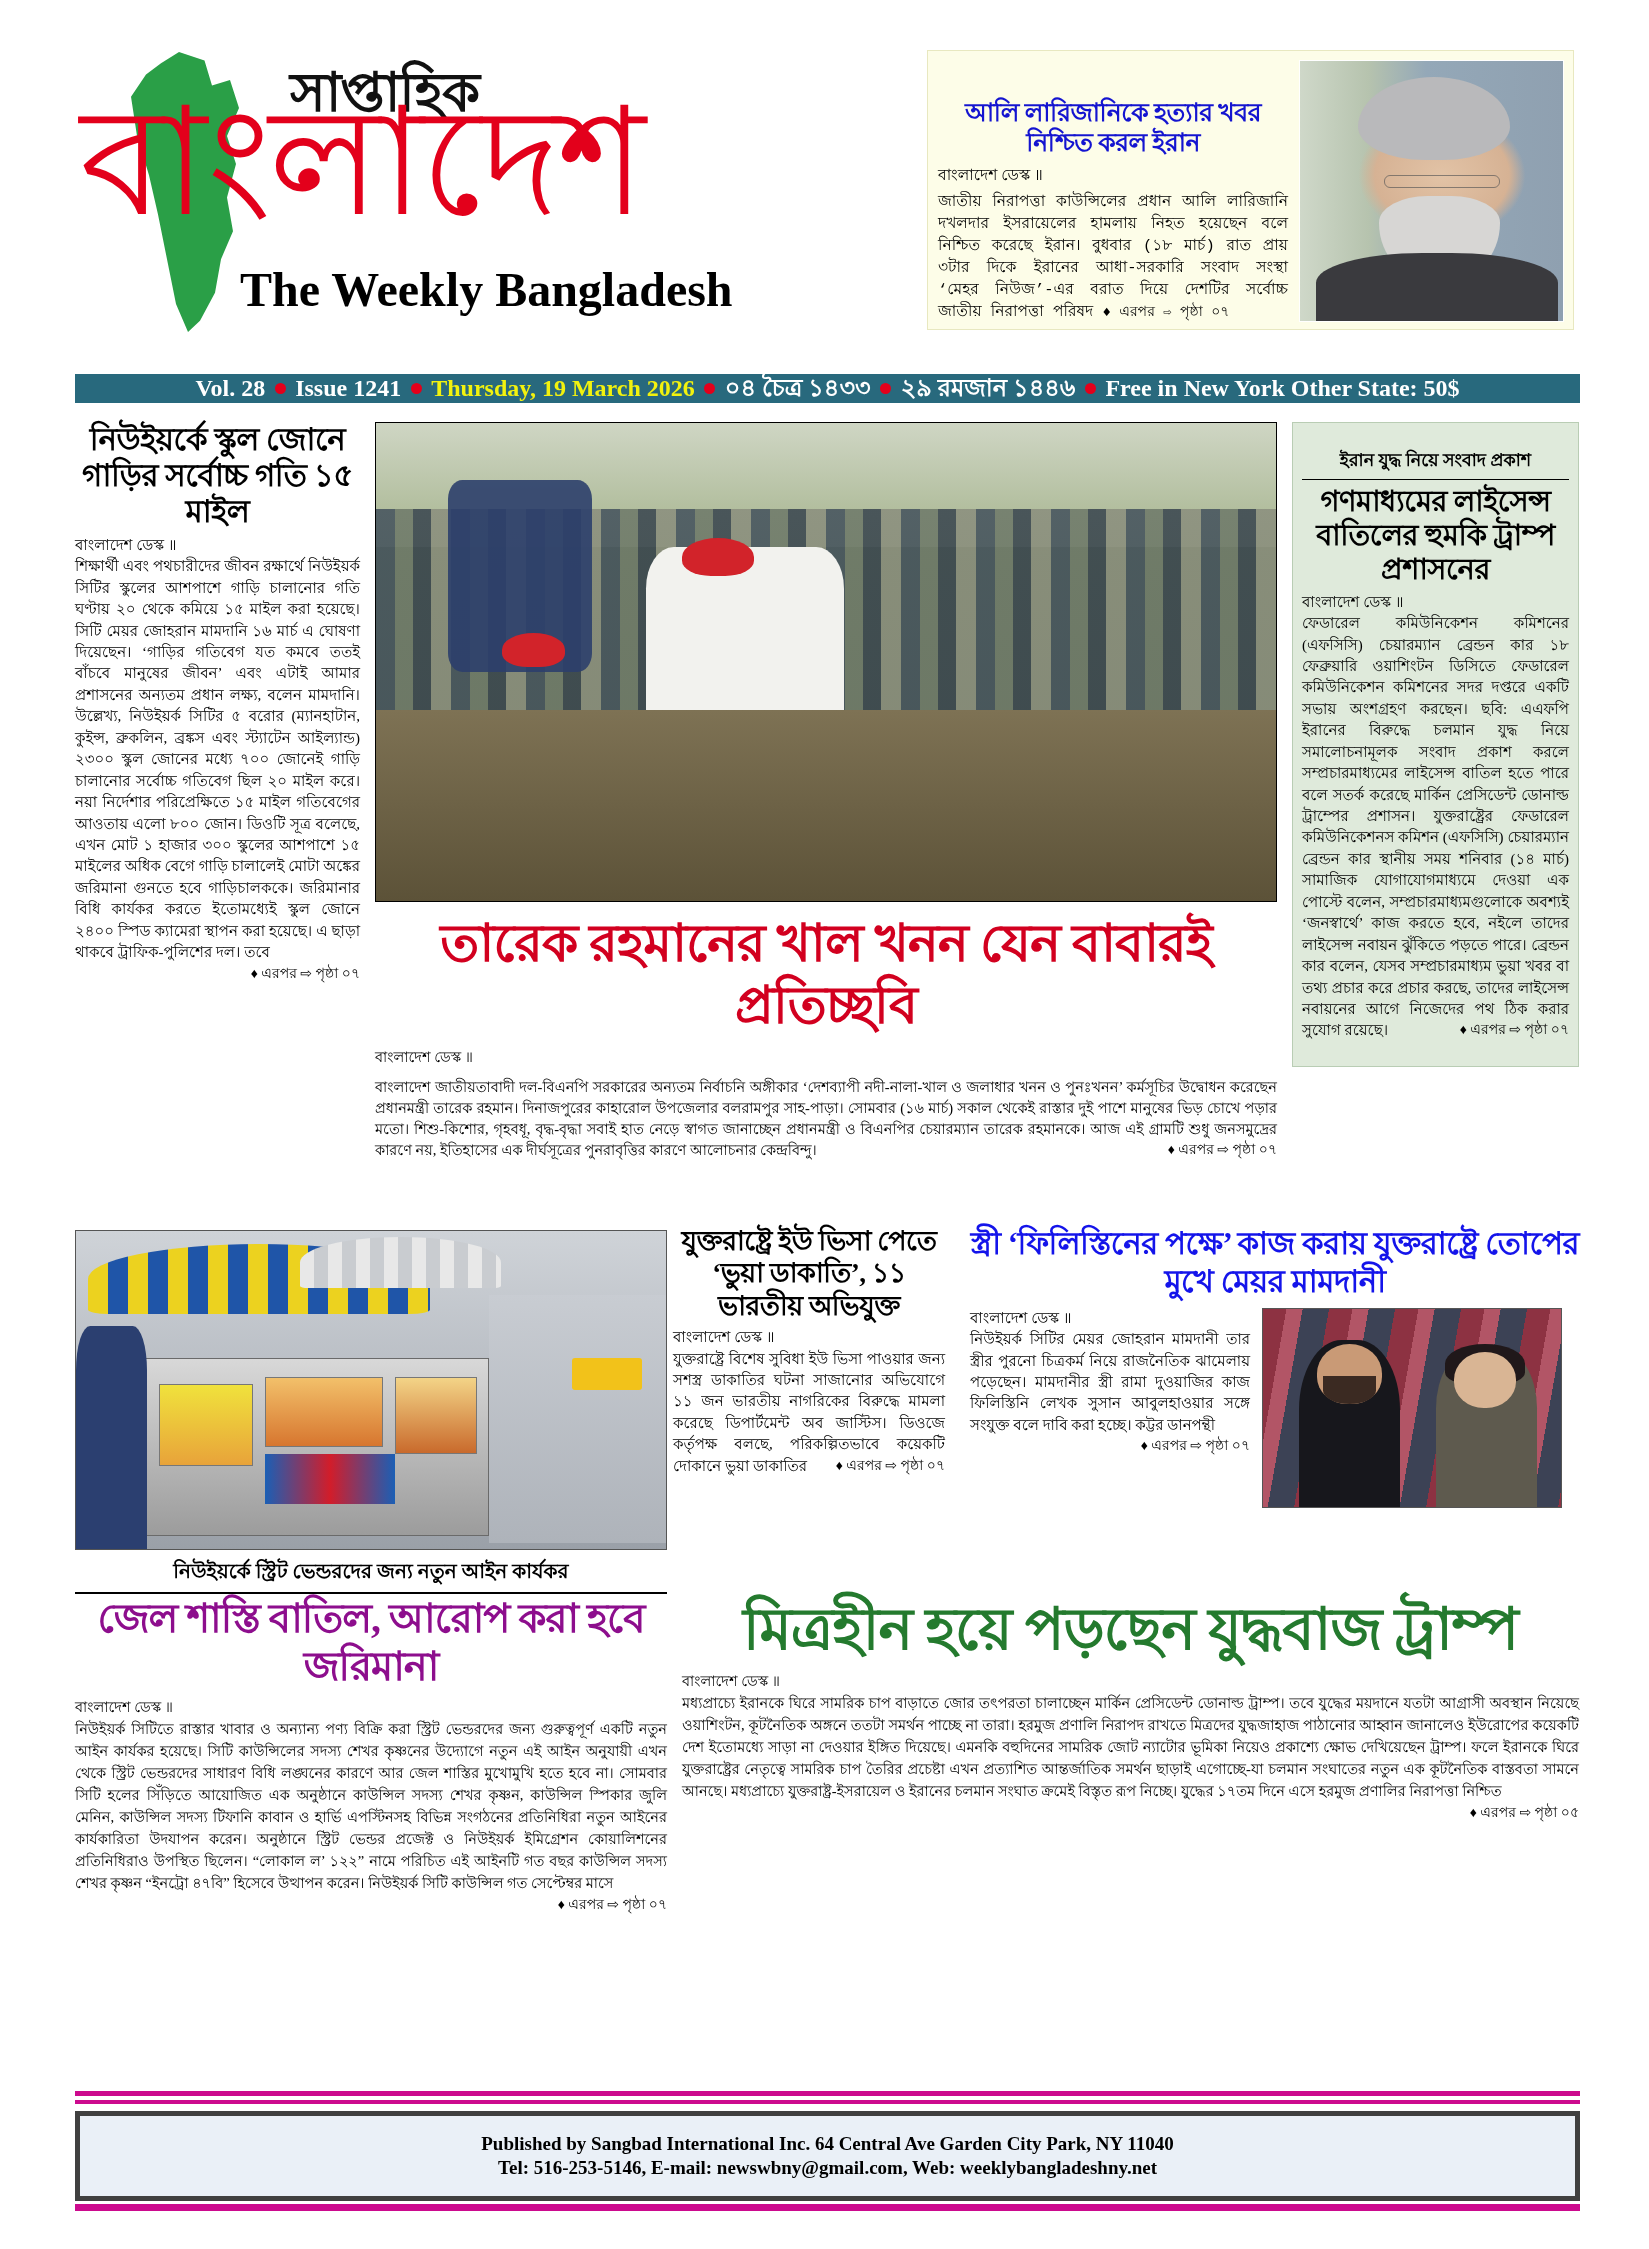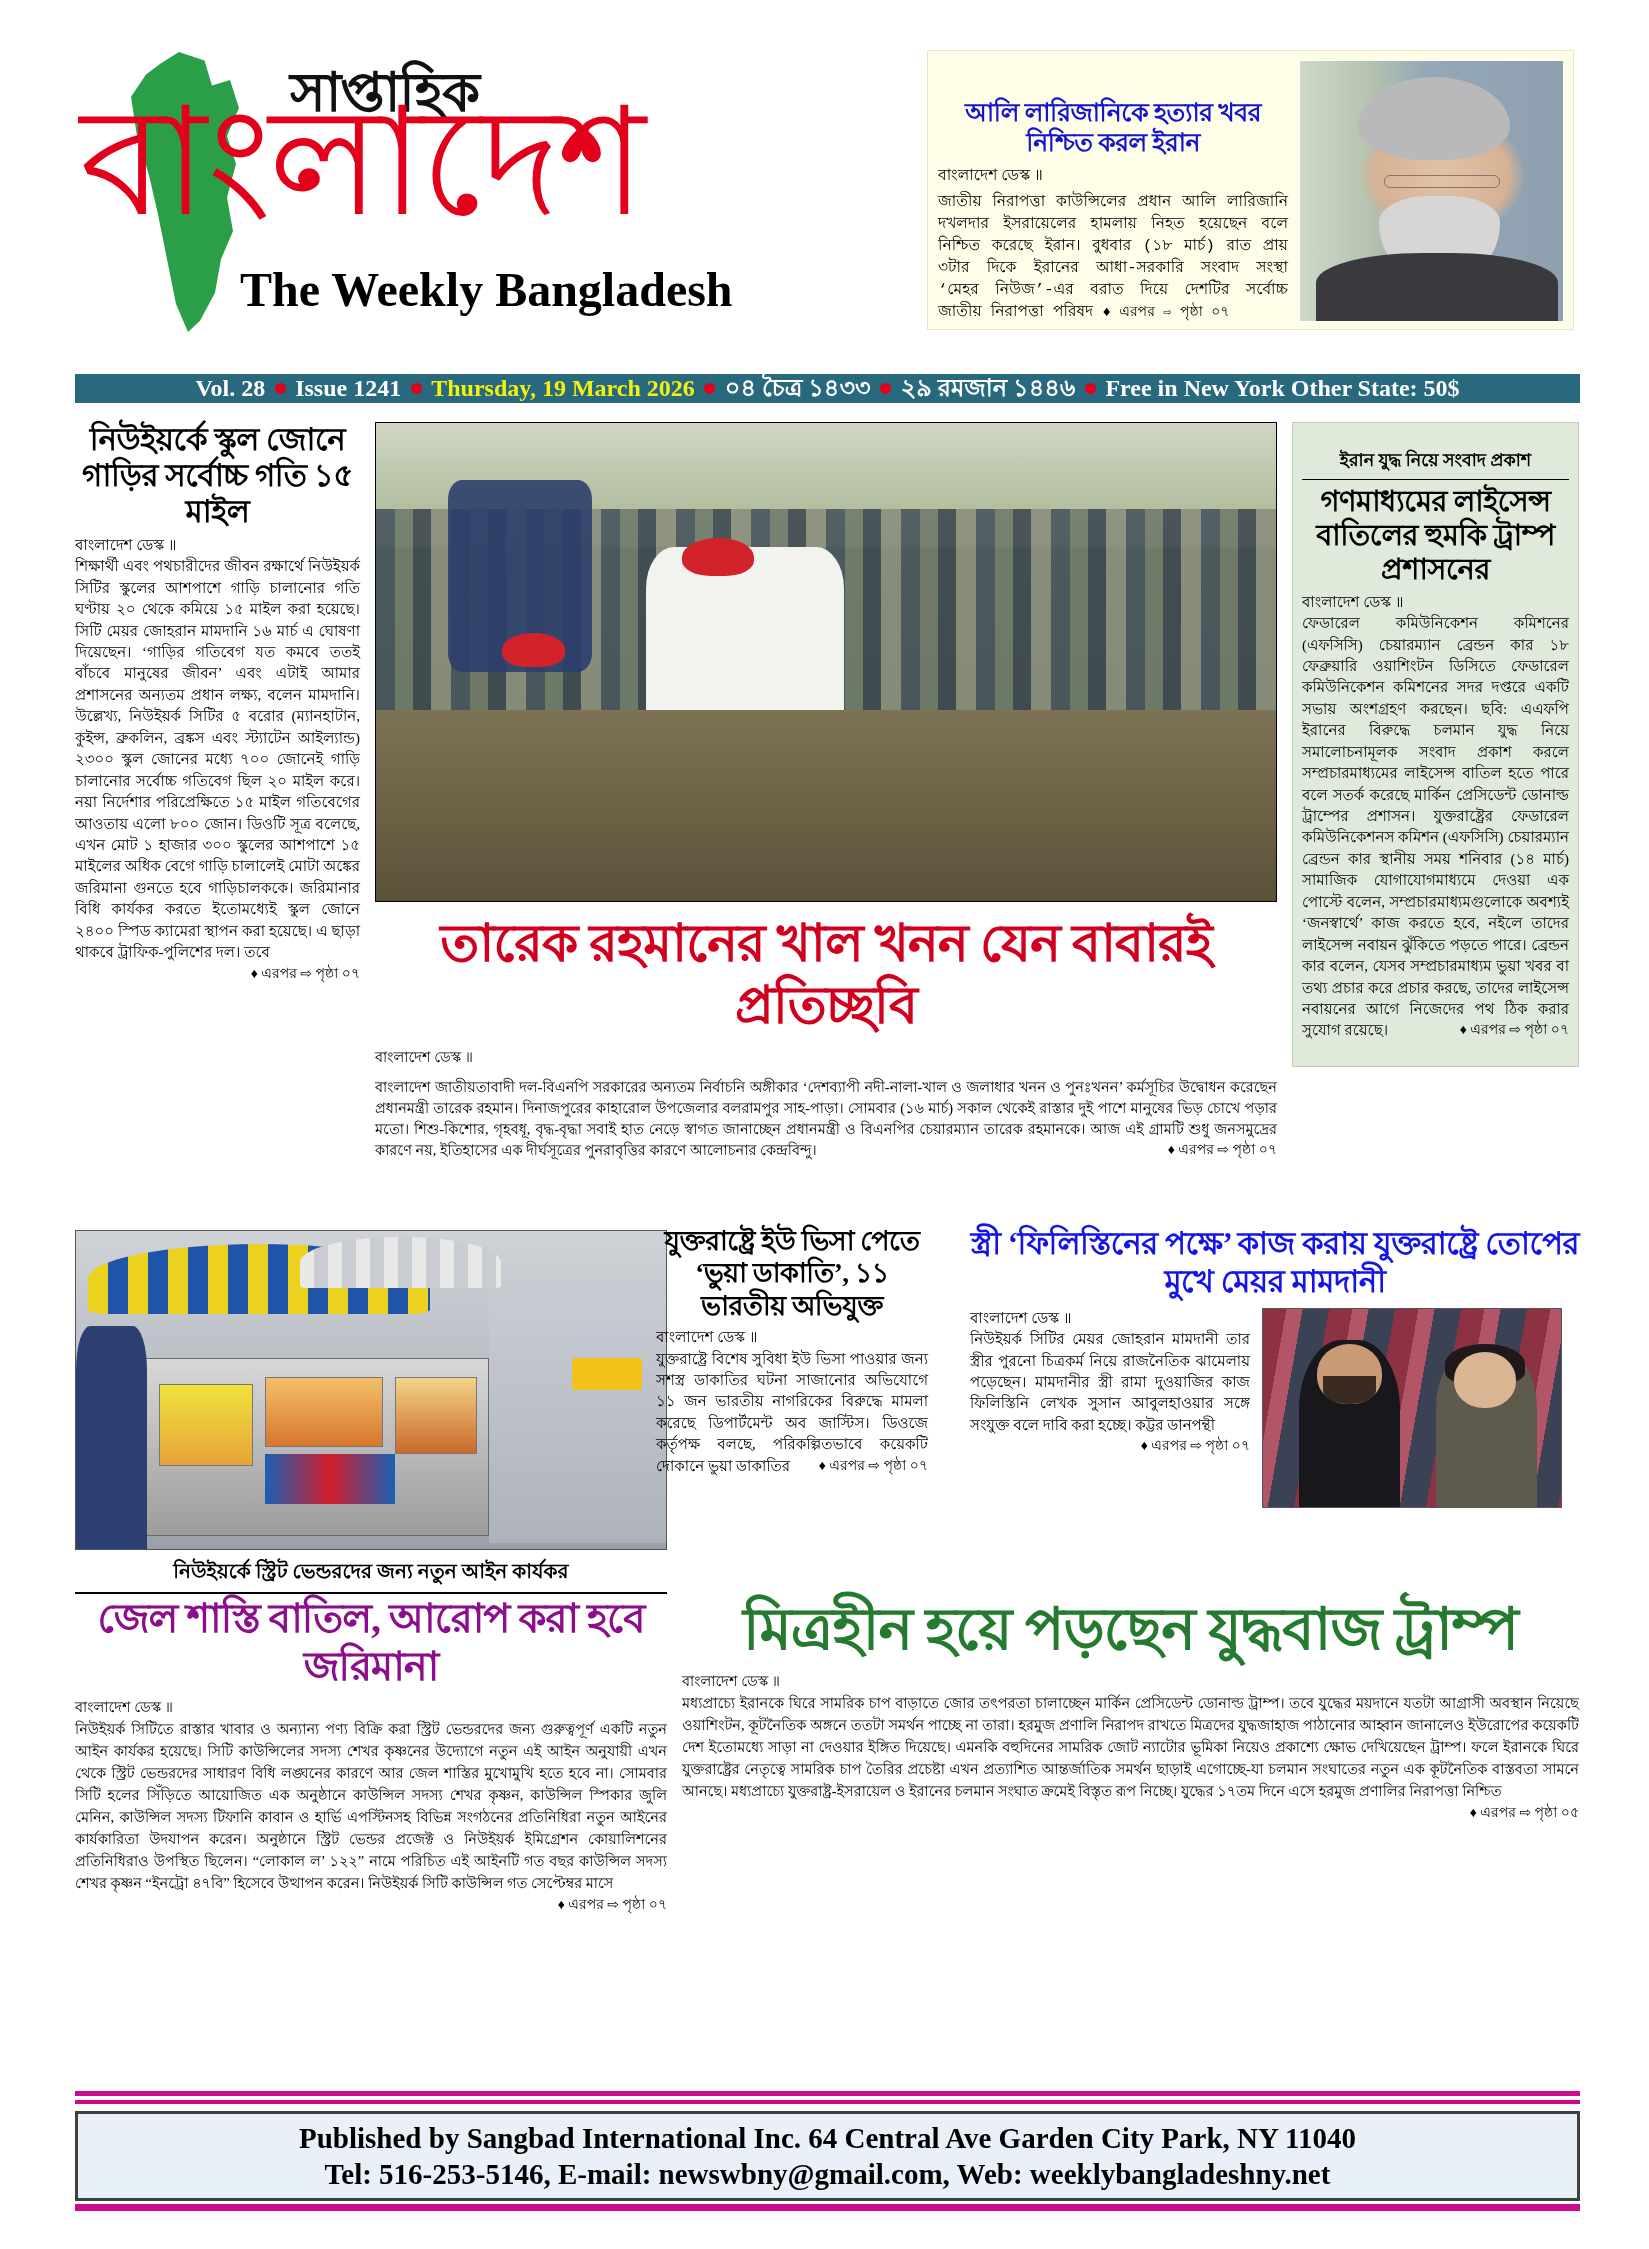--- a/index.html
+++ b/index.html
@@ -171,21 +171,21 @@
   .pv-street { position:absolute; left:70%; top:20%; width:30%; height:78%;
                background:linear-gradient(180deg,#c8ccd2,#aeb3ba); }
   .pv-taxi { position:absolute; left:84%; top:40%; width:12%; height:10%;
              background:#f2c21a; border-radius:3px; }
   .vendor-cap {
     position:absolute; left:0; top:331px; width:592px;
     font-family:"Liberation Serif", serif; font-size:20px; font-weight:bold;
     text-align:center; color:#000; border-bottom:2px solid #000; padding-bottom:3px;
   }
 
-  .t2-mid { position:absolute; left:581px; top:0; width:272px; }
+  .t2-mid { position:absolute; left:598px; top:0; width:272px; }
   .hl-black-3 {
     font-family:"Liberation Serif", serif; font-size:27px; font-weight:bold;
     color:#000; text-align:center; line-height:1.2; letter-spacing:-0.5px;
   }
 
   .t2-right { position:absolute; left:895px; top:0; width:610px; }
   .hl-blue {
     font-family:"Liberation Serif", serif; font-size:31px; font-weight:bold;
     color:#1414ea; text-align:center; line-height:1.22; letter-spacing:-0.5px;
   }
@@ -221,23 +221,23 @@
   .hl-green {
     font-family:"Liberation Serif", serif; font-size:58px; font-weight:bold;
     color:#247a2e; text-align:center; line-height:1.2; letter-spacing:-1px;
   }
 
   
   .rule-pink { position:absolute; left:75px; top:2091px; width:1505px; height:5px; background:#cc0a8e; }
   .rule-pink2 { position:absolute; left:75px; top:2100px; width:1505px; height:4px; background:#cc0a8e; }
   .footer {
     position:absolute; left:75px; top:2111px; width:1505px; height:90px;
-    background:#eaf0f7; border:3px solid #404040;
+    background:#eaf0f7; border:5px solid #404040;
     display:flex; flex-direction:column; align-items:center; justify-content:center;
-    font-family:"Liberation Serif", serif; font-size:29px; font-weight:bold; color:#000;
+    font-family:"Liberation Serif", serif; font-size:19px; font-weight:bold; color:#000;
     line-height:1.25;
   }
   .rule-pink3 { position:absolute; left:75px; top:2204px; width:1505px; height:7px; background:#cc0a8e; }
 </style>
 </head>
 <body>
 
 <div class="page">
 
   <div class="masthead">

